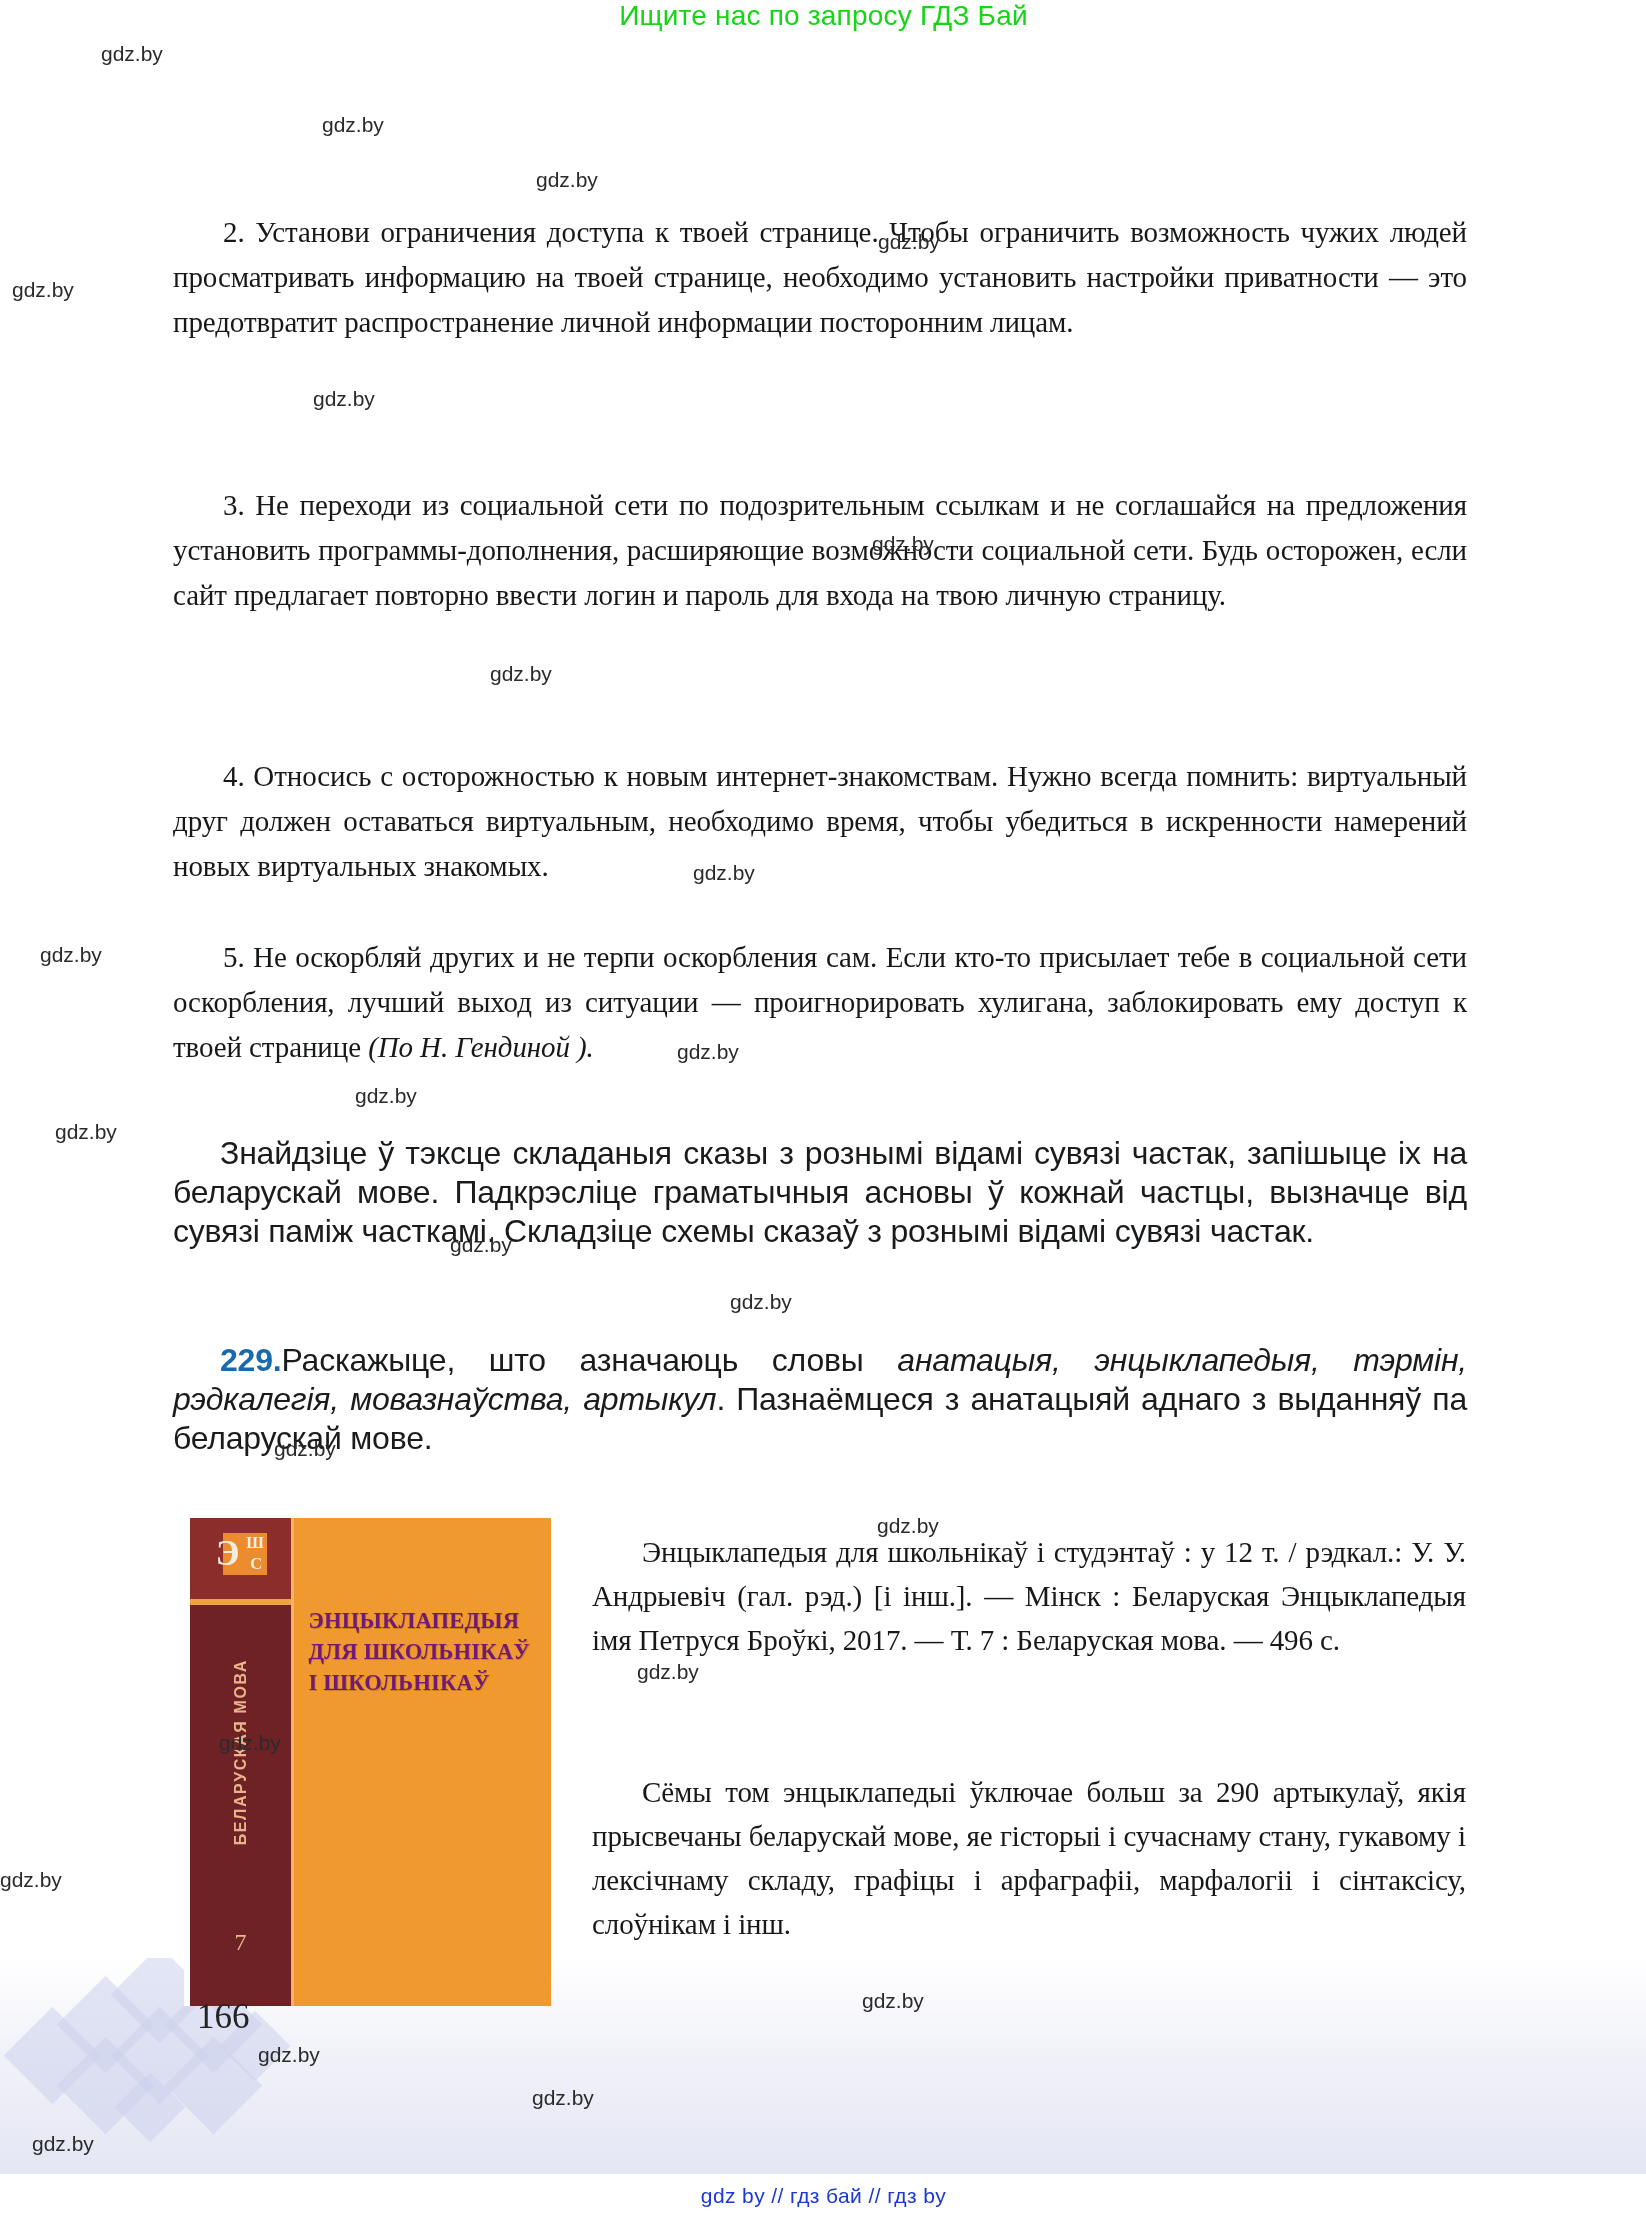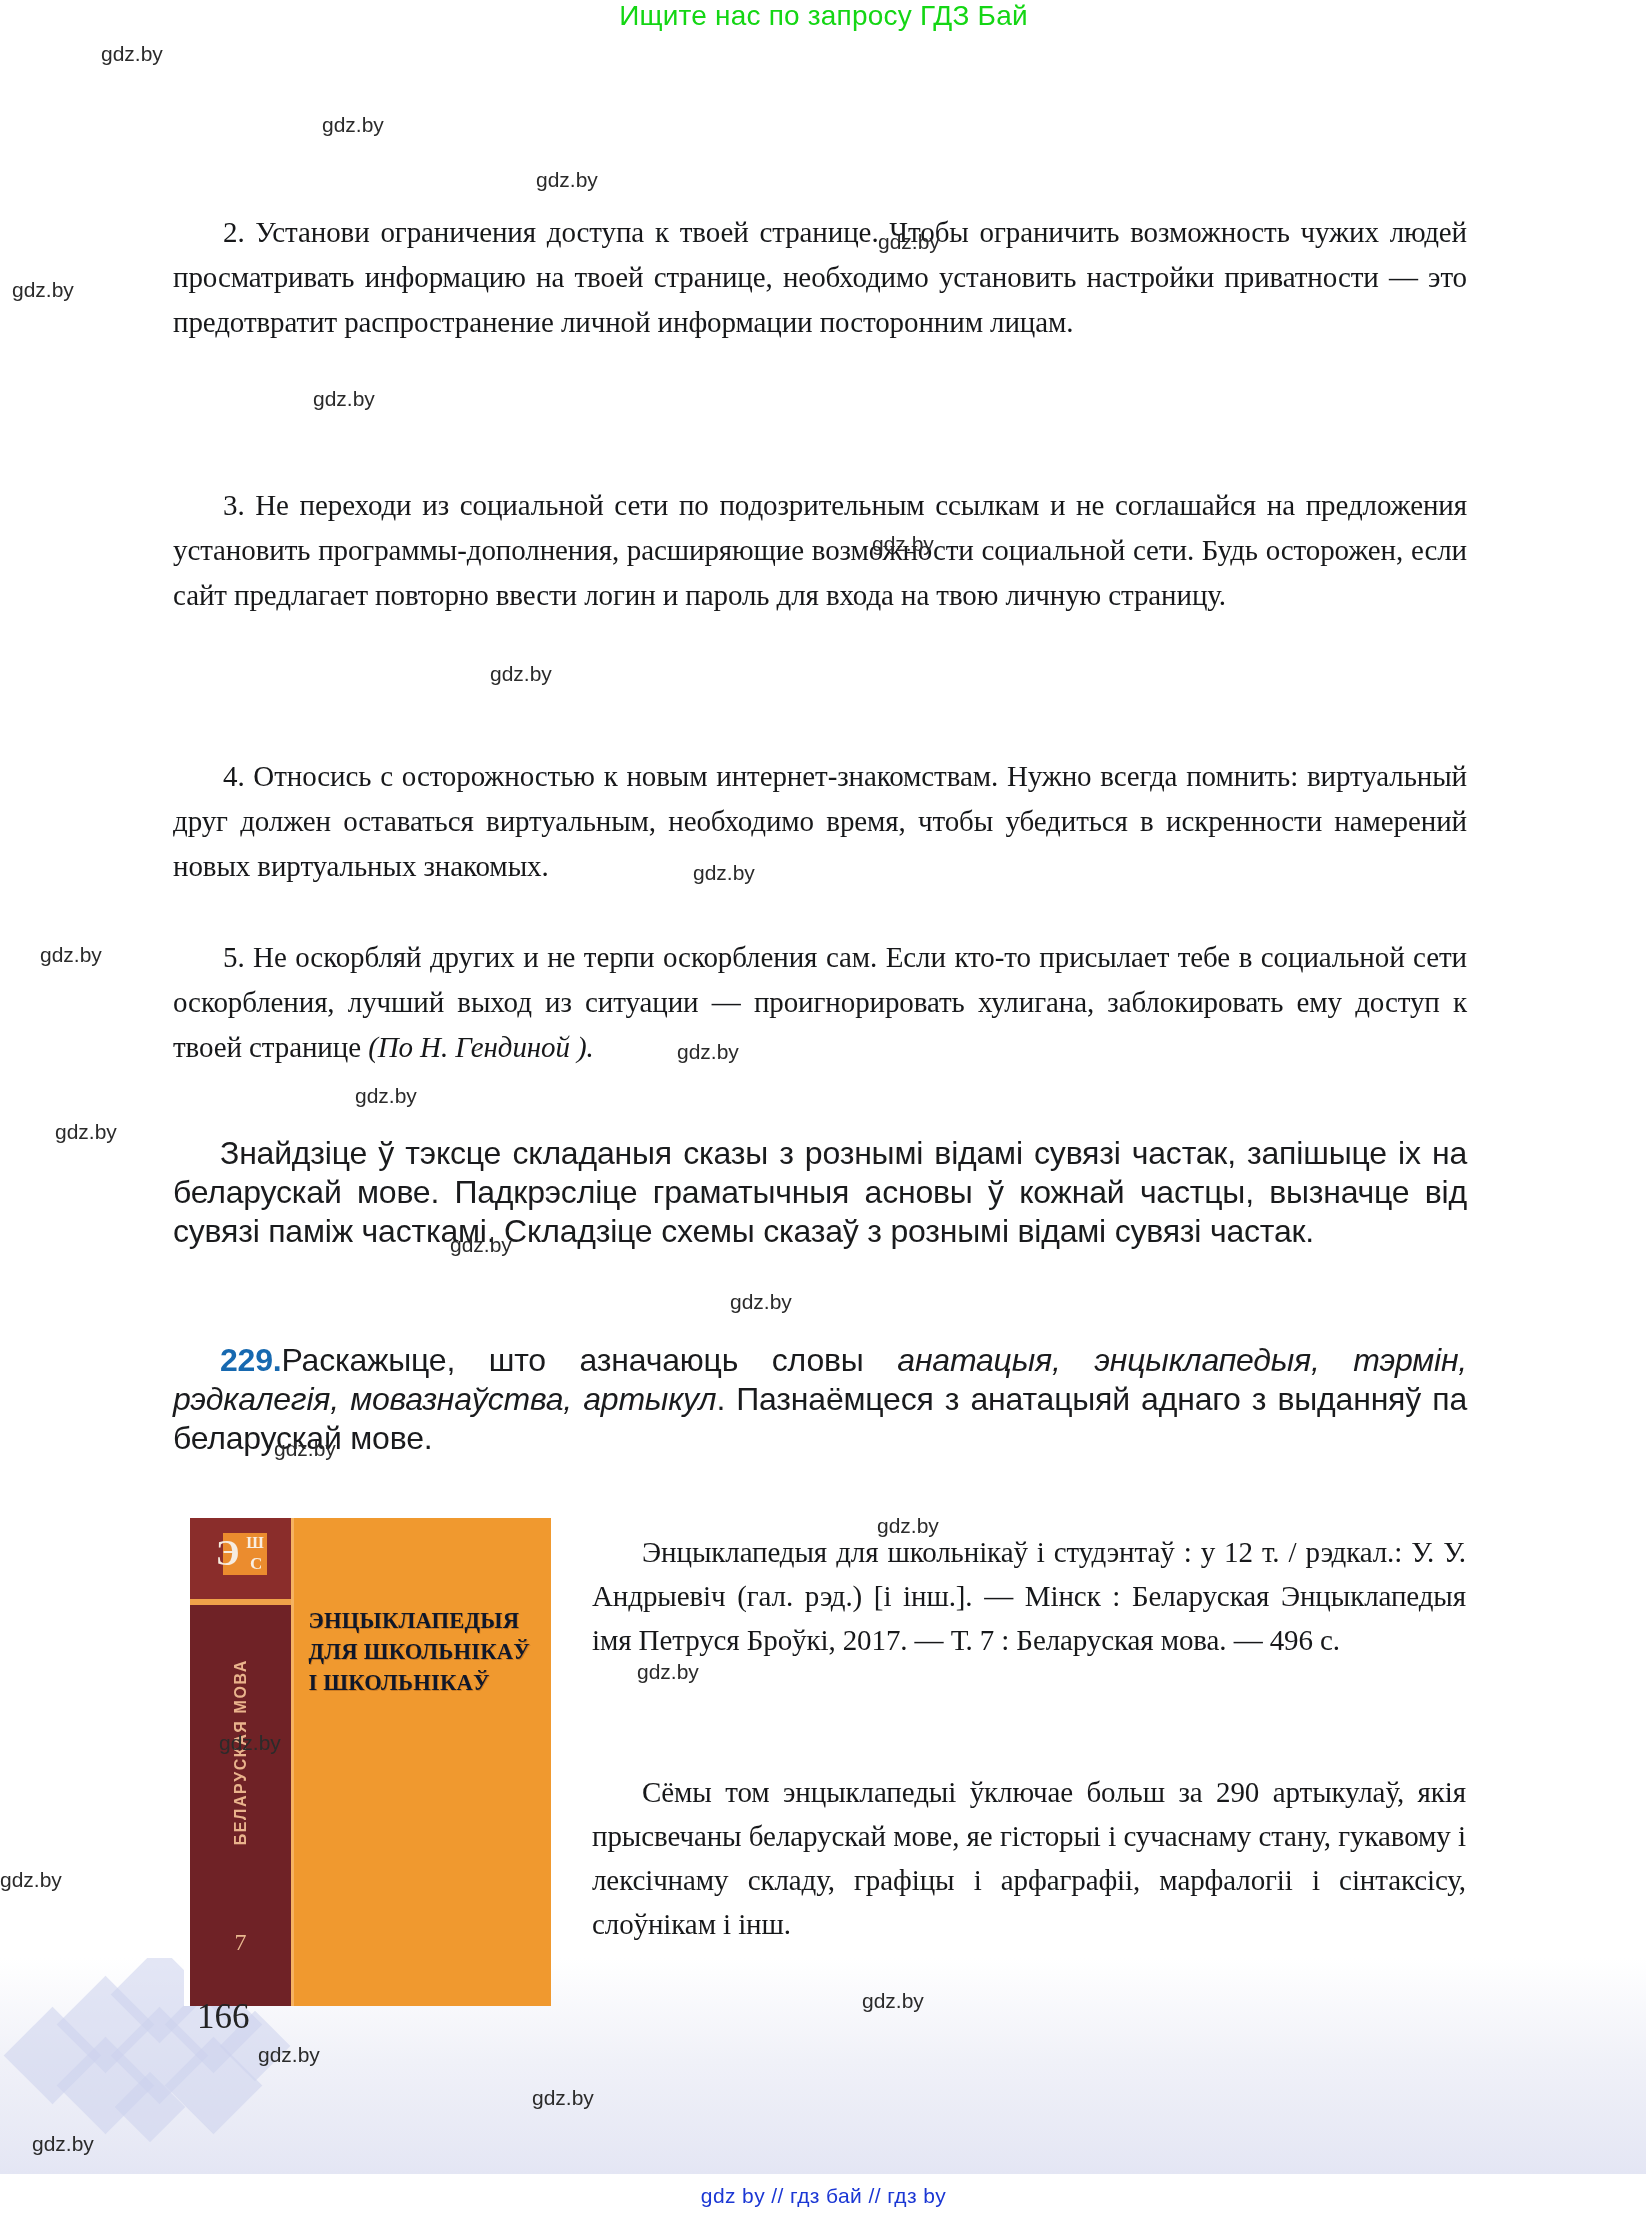--- a/index.html
+++ b/index.html
@@ -177,21 +177,21 @@
     border-left:3.2px solid #f6b361;
   }
   #front-title{
     position:absolute;
     left:14.5px; top:87px;
     width:234px;
     font-family:"Liberation Serif", serif;
     font-size:22.6px;
     line-height:31px;
     font-weight:bold;
-    color:#0f172a;
+    color:#701a75;
     letter-spacing:0.2px;
     text-shadow:0.8px 0.8px 0 rgba(140,70,10,.35);
   }
   #front-title div{white-space:nowrap;}
 
   
   #page-number{
     position:absolute;
     left:197px; top:1997px;
     font-family:"Liberation Serif", serif;

